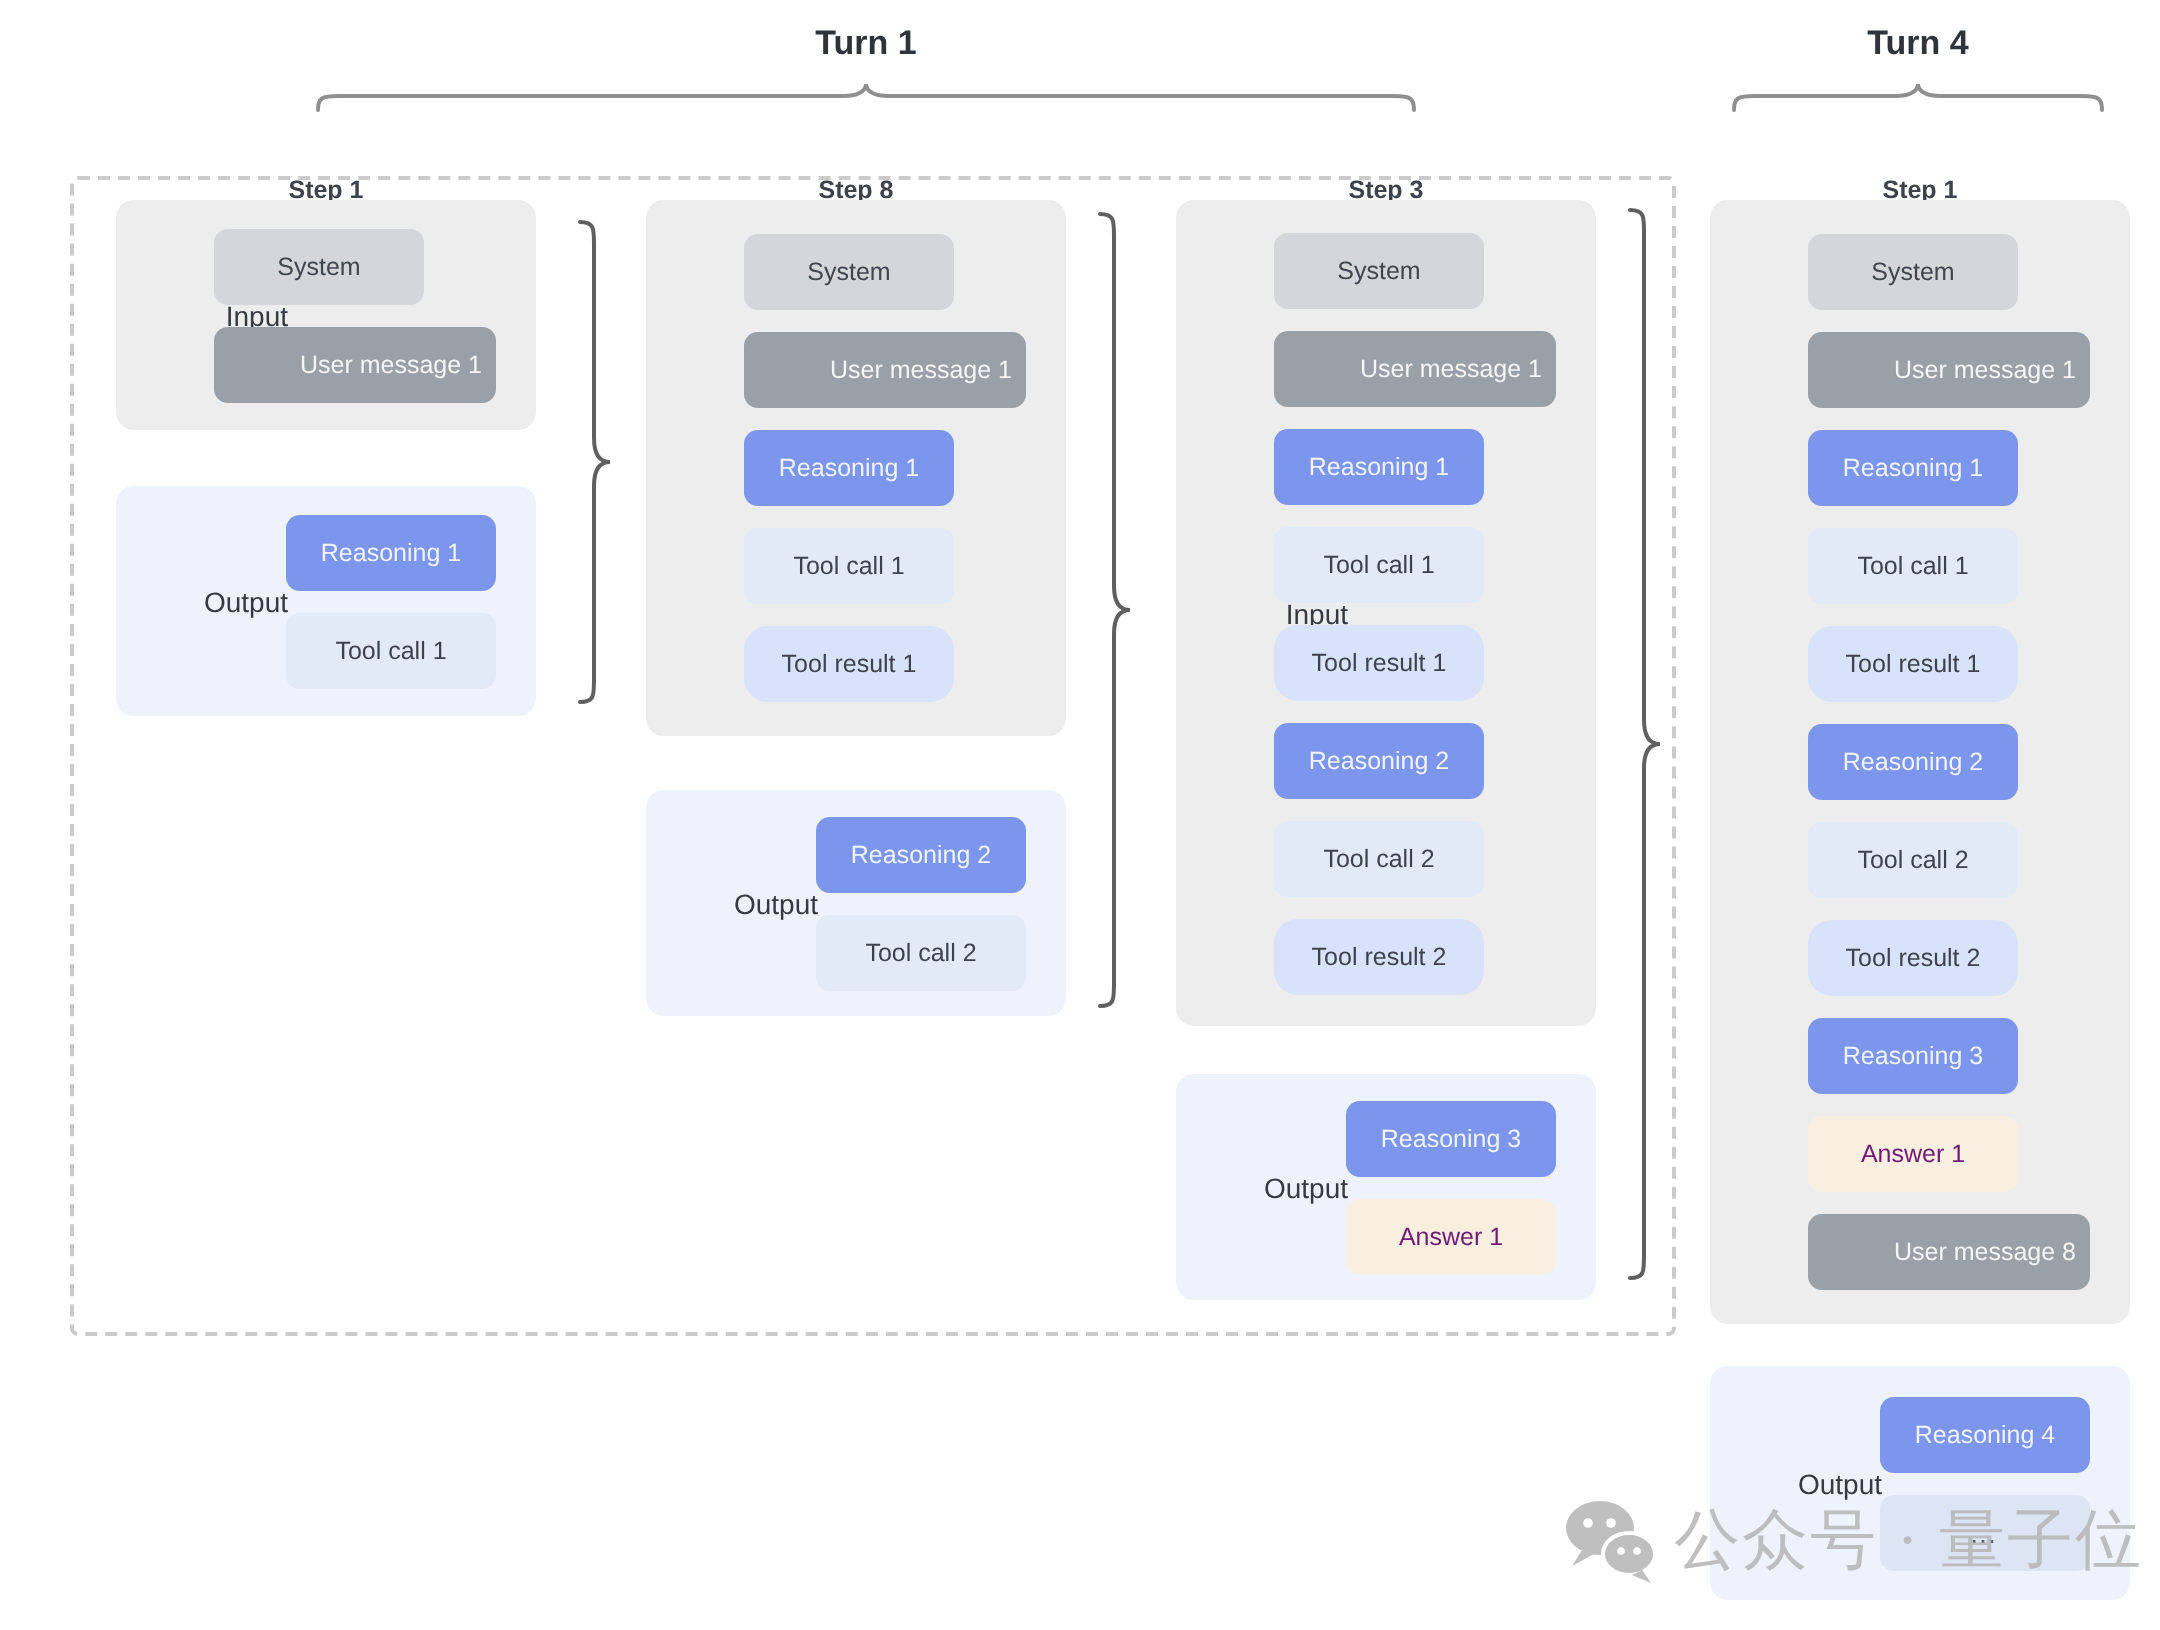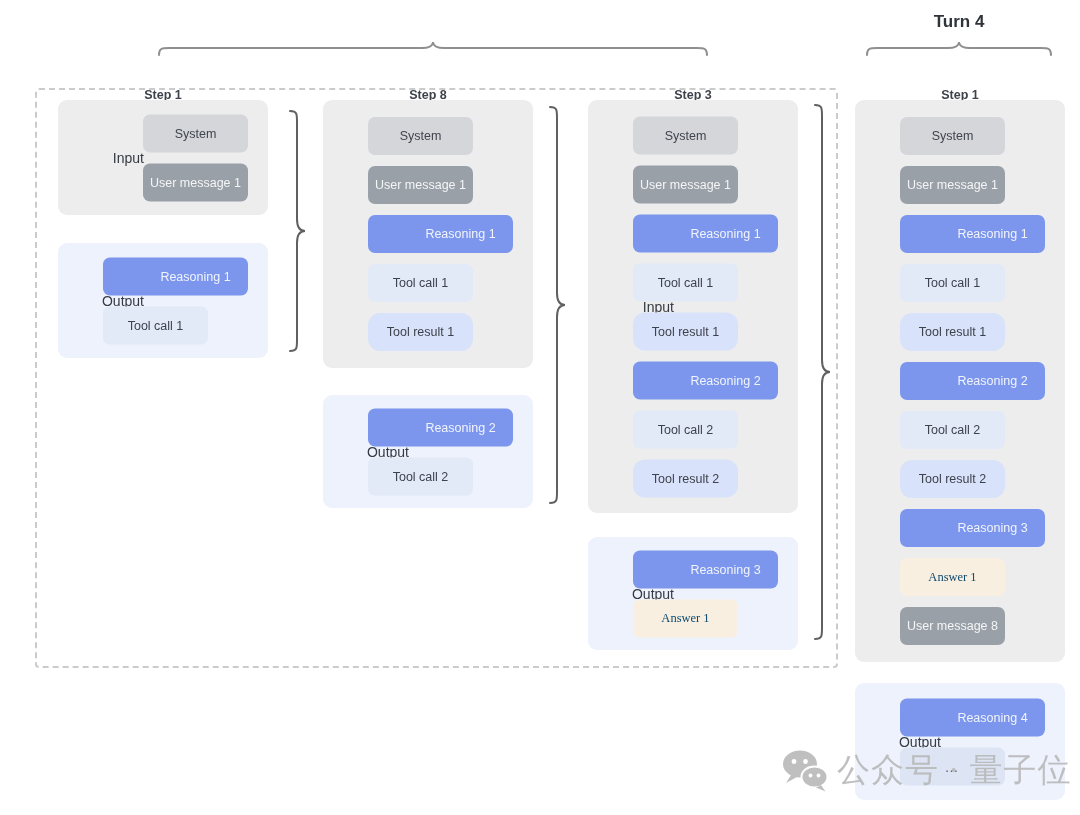--- a/index.html
+++ b/index.html
@@ -34,40 +34,41 @@
   .chips{
     position:absolute; right:20px; top:50%; transform:translateY(-50%);
     display:flex; flex-direction:column; gap:11px;
   }
   .chip{
     width:105px; height:38px; border-radius:7px;
     display:flex; align-items:center; justify-content:center;
     font-size:12.5px; white-space:nowrap;
   }
   .chip.system    { background:#d4d6d9; color:#40454e; }
-  .chip.user      { background:#9aa0a8; color:#f4f5f6; }
-  .chip.reasoning { background:#7b96ec; color:#f1f4fd;padding-left:40px; }
+  .chip.user      { background:#9aa0a8; color:#f4f5f6;padding-left:36px; }
+  .chip.reasoning { background:#7b96ec; color:#f1f4fd; }
   .chip.toolcall  { background:#e2e9f7; color:#3d424c; }
   .chip.toolresult{ background:#d8e2fa; color:#3d424c;border-radius:12px; }
-  .chip.answer    { background:#f9efe1; color:#0c4a6e;font-family:Liberation Serif, serif; }
+  .chip.answer    { background:#f9efe1; color:#701a75; }
   .chip.ellipsis  { background:#dde5f5; color:#5a6170; letter-spacing:2px; font-size:14px; }
   .watermark{
     position:absolute; left:781px; top:748px; display:flex; align-items:center;
     gap:8px; opacity:.85; pointer-events:none;
   }
   .watermark-text{
     font-size:33px; color:#b5b5b5; letter-spacing:1px;
     font-family:Liberation Serif, serif;
   }
 </style>
 </head>
 <body>
 
 <div id="canvas">
 
+  <div class="turn-title" style="left:158px;width:550px;">Turn 1</div>
   <div class="turn-title" style="left:866px;width:186px;">Turn 4</div>
 
   <svg class="brace" style="left:158px;top:41px;" width="550" height="16" viewBox="0 0 550 16">
     <path d="M1 14 C1 8 3 7 11 7 L264 7 C270 7 275 5 275 1 C275 5 280 7 286 7 L539 7 C547 7 549 8 549 14" stroke="#8f8f8f" stroke-width="2" fill="none" stroke-linecap="round"></path>
   </svg>
   <svg class="brace" style="left:866px;top:41px;" width="186" height="16" viewBox="0 0 186 16">
     <path d="M1 14 C1 8 3 7 11 7 L82 7 C88 7 93 5 93 1 C93 5 98 7 104 7 L175 7 C183 7 185 8 185 14" stroke="#8f8f8f" stroke-width="2" fill="none" stroke-linecap="round"></path>
   </svg>
 
   <div class="step-label" style="left:58px;">Step 1</div>

